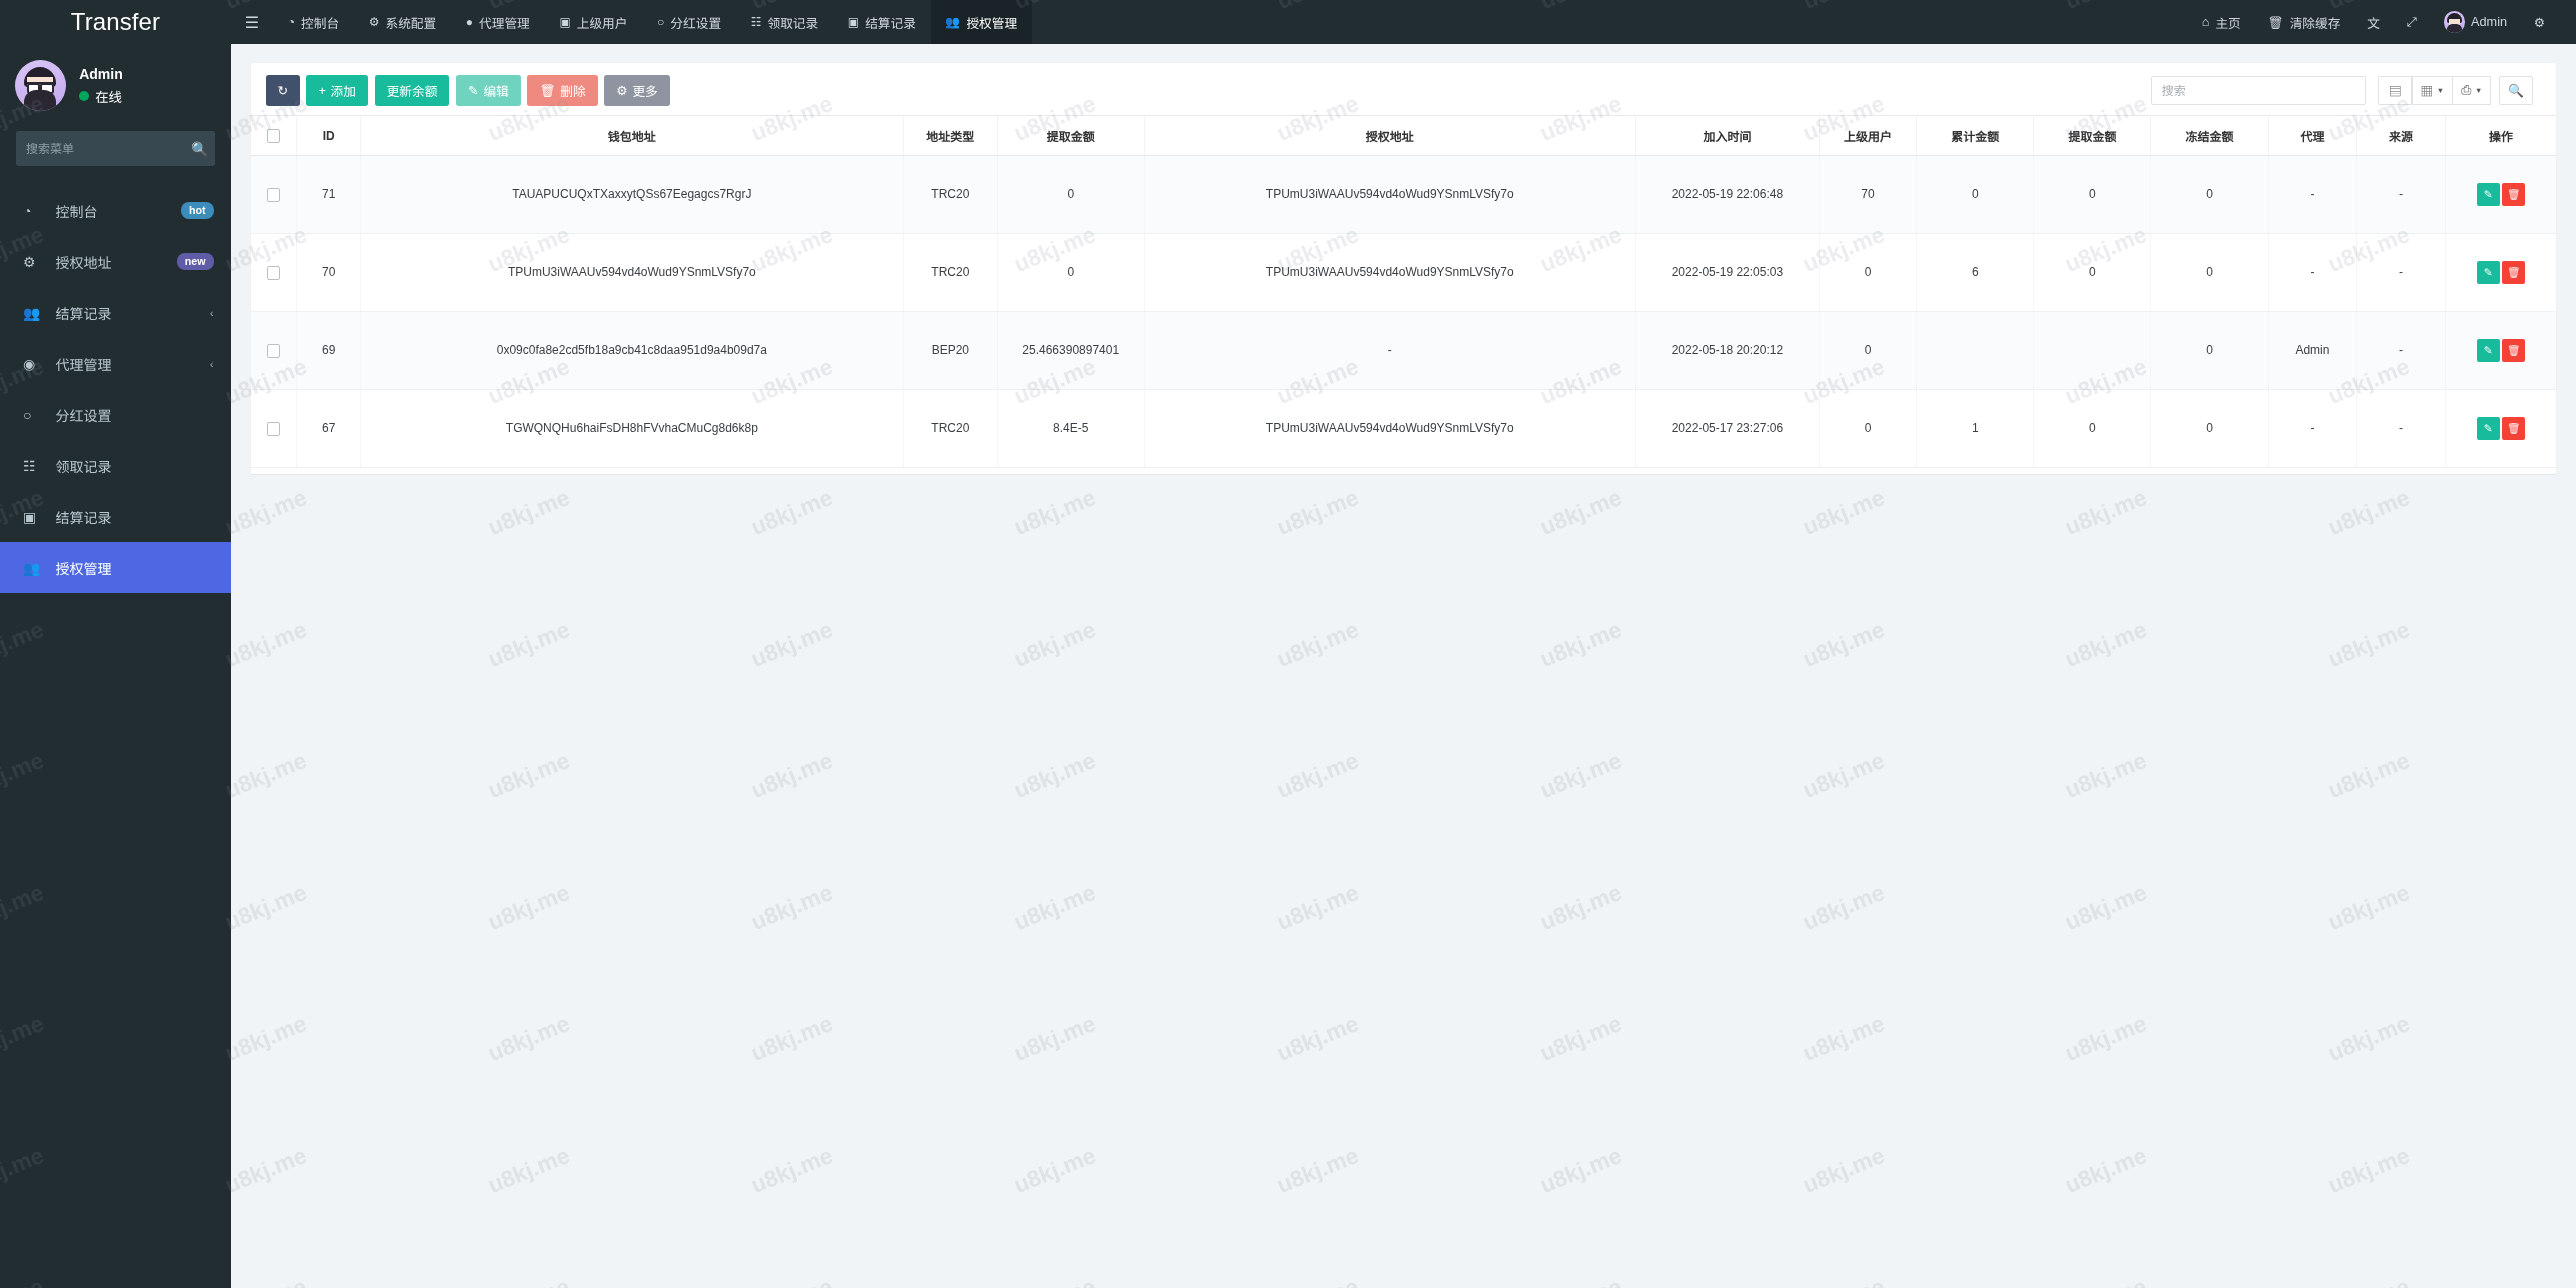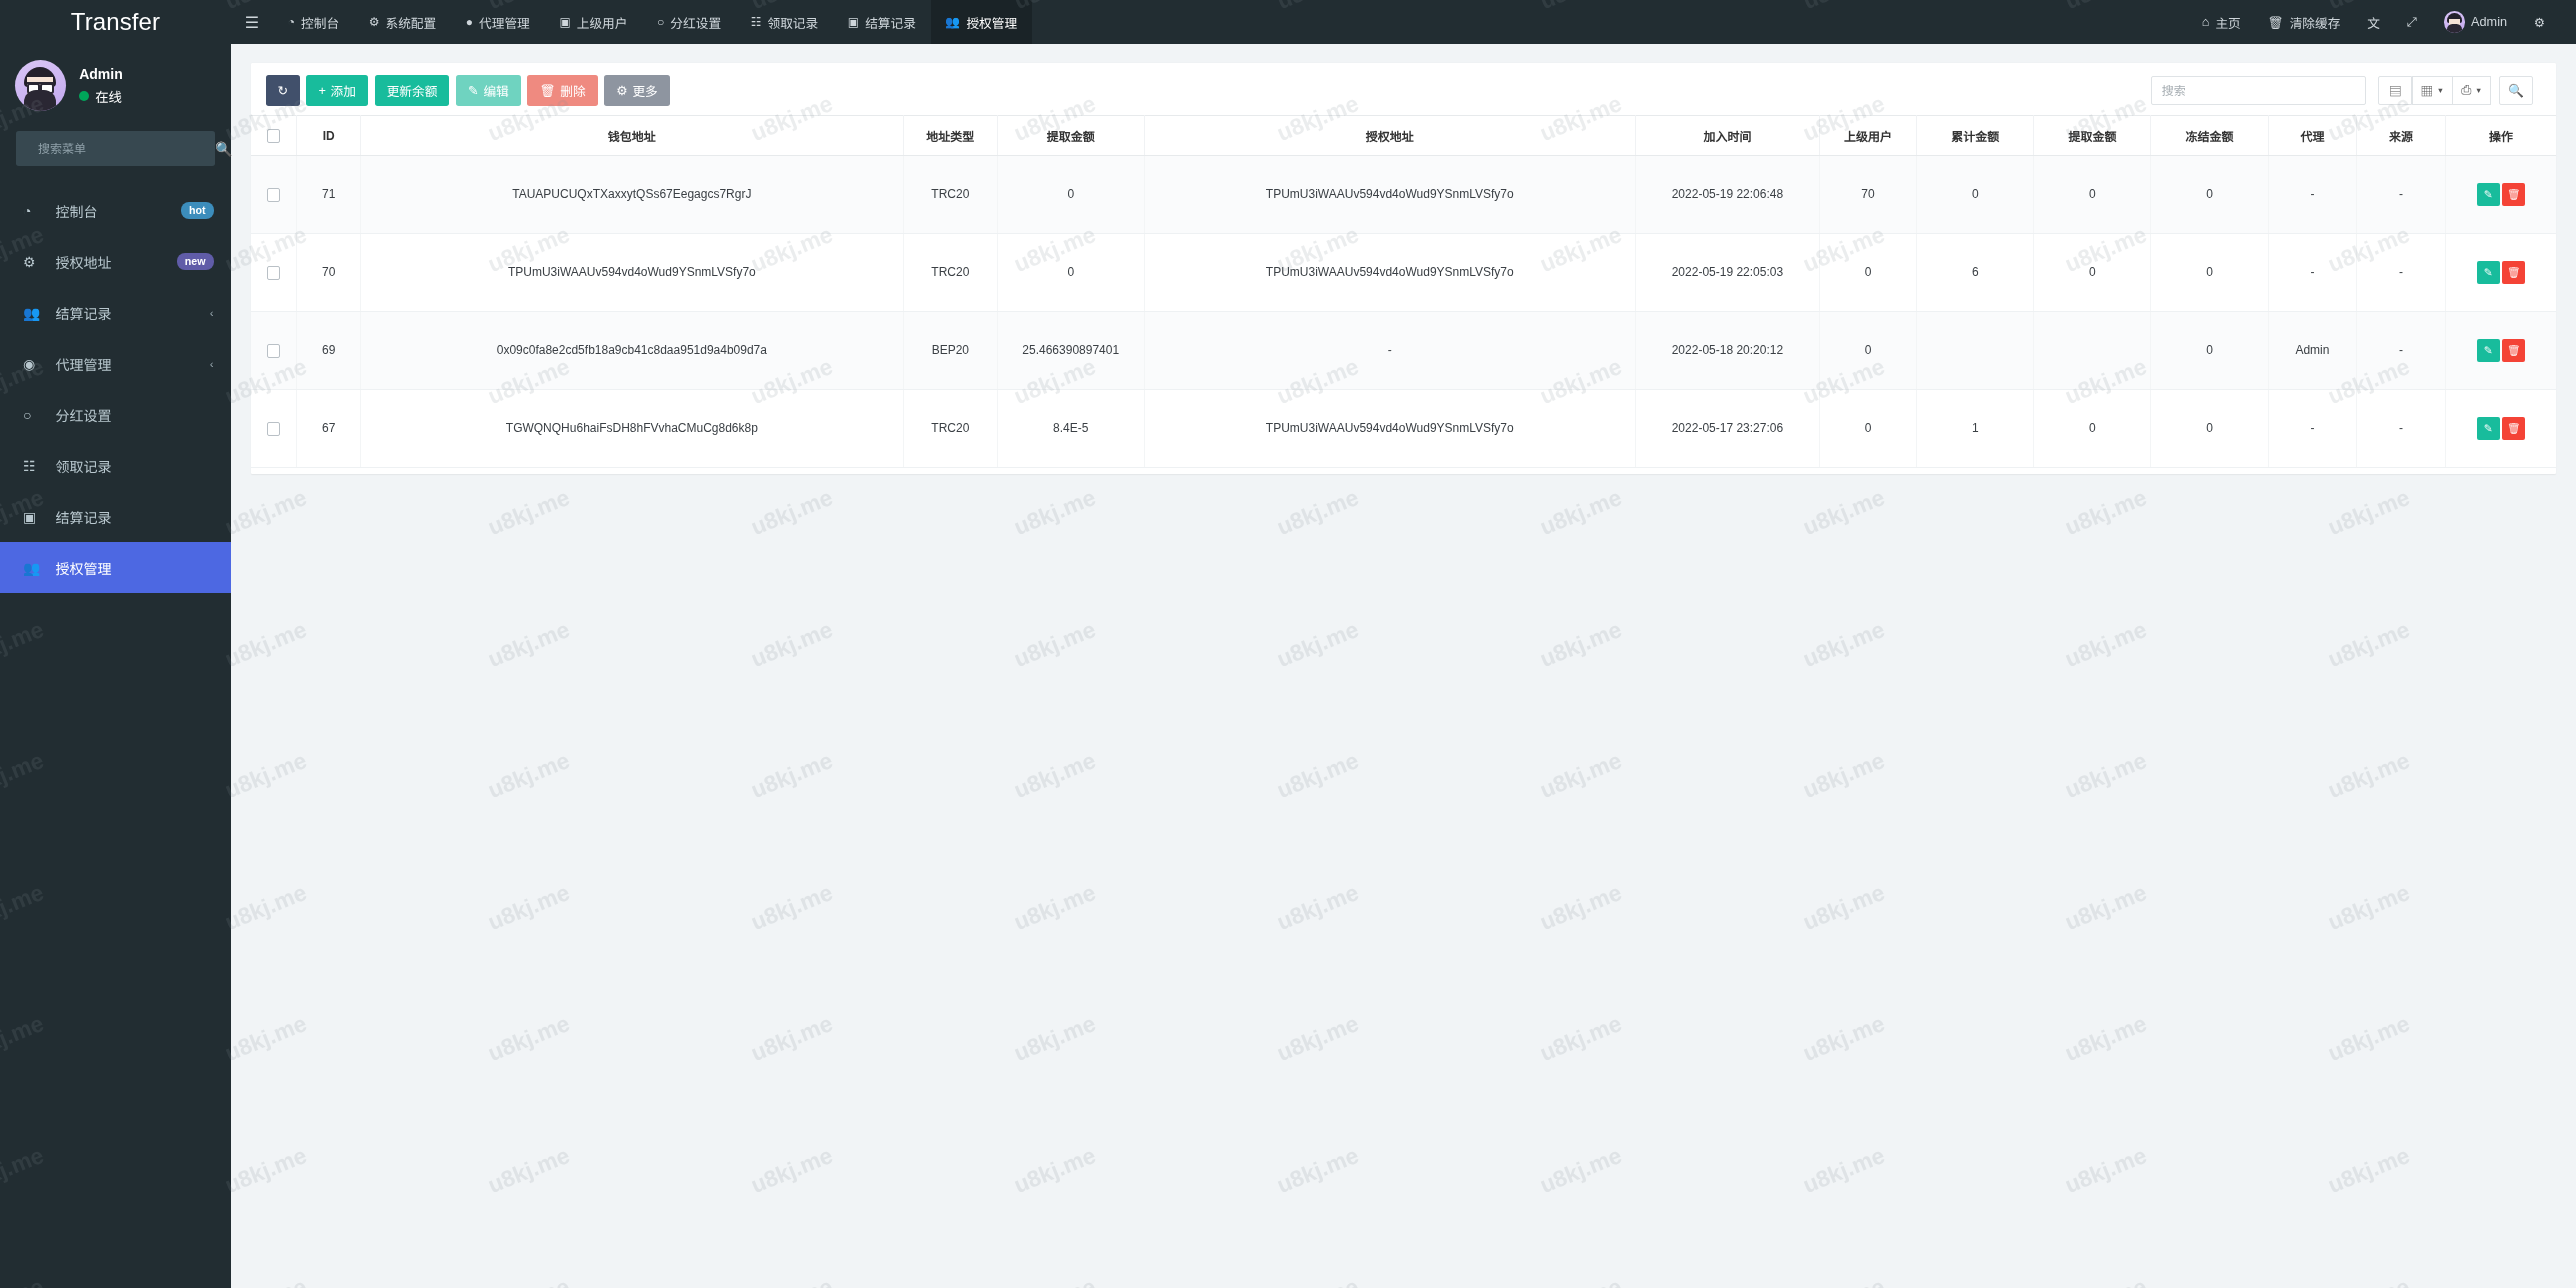--- a/index.html
+++ b/index.html
@@ -82,21 +82,21 @@
     width: 10px; height: 10px; border-radius: 50%;
     background: #00a65a; display: inline-block; margin-right: 6px;
   }
   .side-search {
     margin: 4px 16px 0 16px;
     height: 35px; background: #374850; border-radius: 2.7px;
     display: flex; align-items: center; position: relative;
   }
   .side-search input {
     flex: 1; background: transparent; border: 0; outline: none;
-    color: #f0abfc; font-size: 12px; padding: 0 22px;
+    color: #f0abfc; font-size: 12px; padding: 0 10px;
     font-family: "Liberation Sans", sans-serif;
   }
   .side-search input::placeholder { color: #8fa0a9; }
   .side-search .mag { margin-right: 12px; color: #b6c2c9; font-size: 14px; }
 
   .menu { margin-top: 19px; }
   .menu-item {
     display: flex; align-items: center;
     height: 51px; padding: 0 17.4px 0 19px;
     color: #b8c7ce; font-size: 14px; cursor: pointer;

